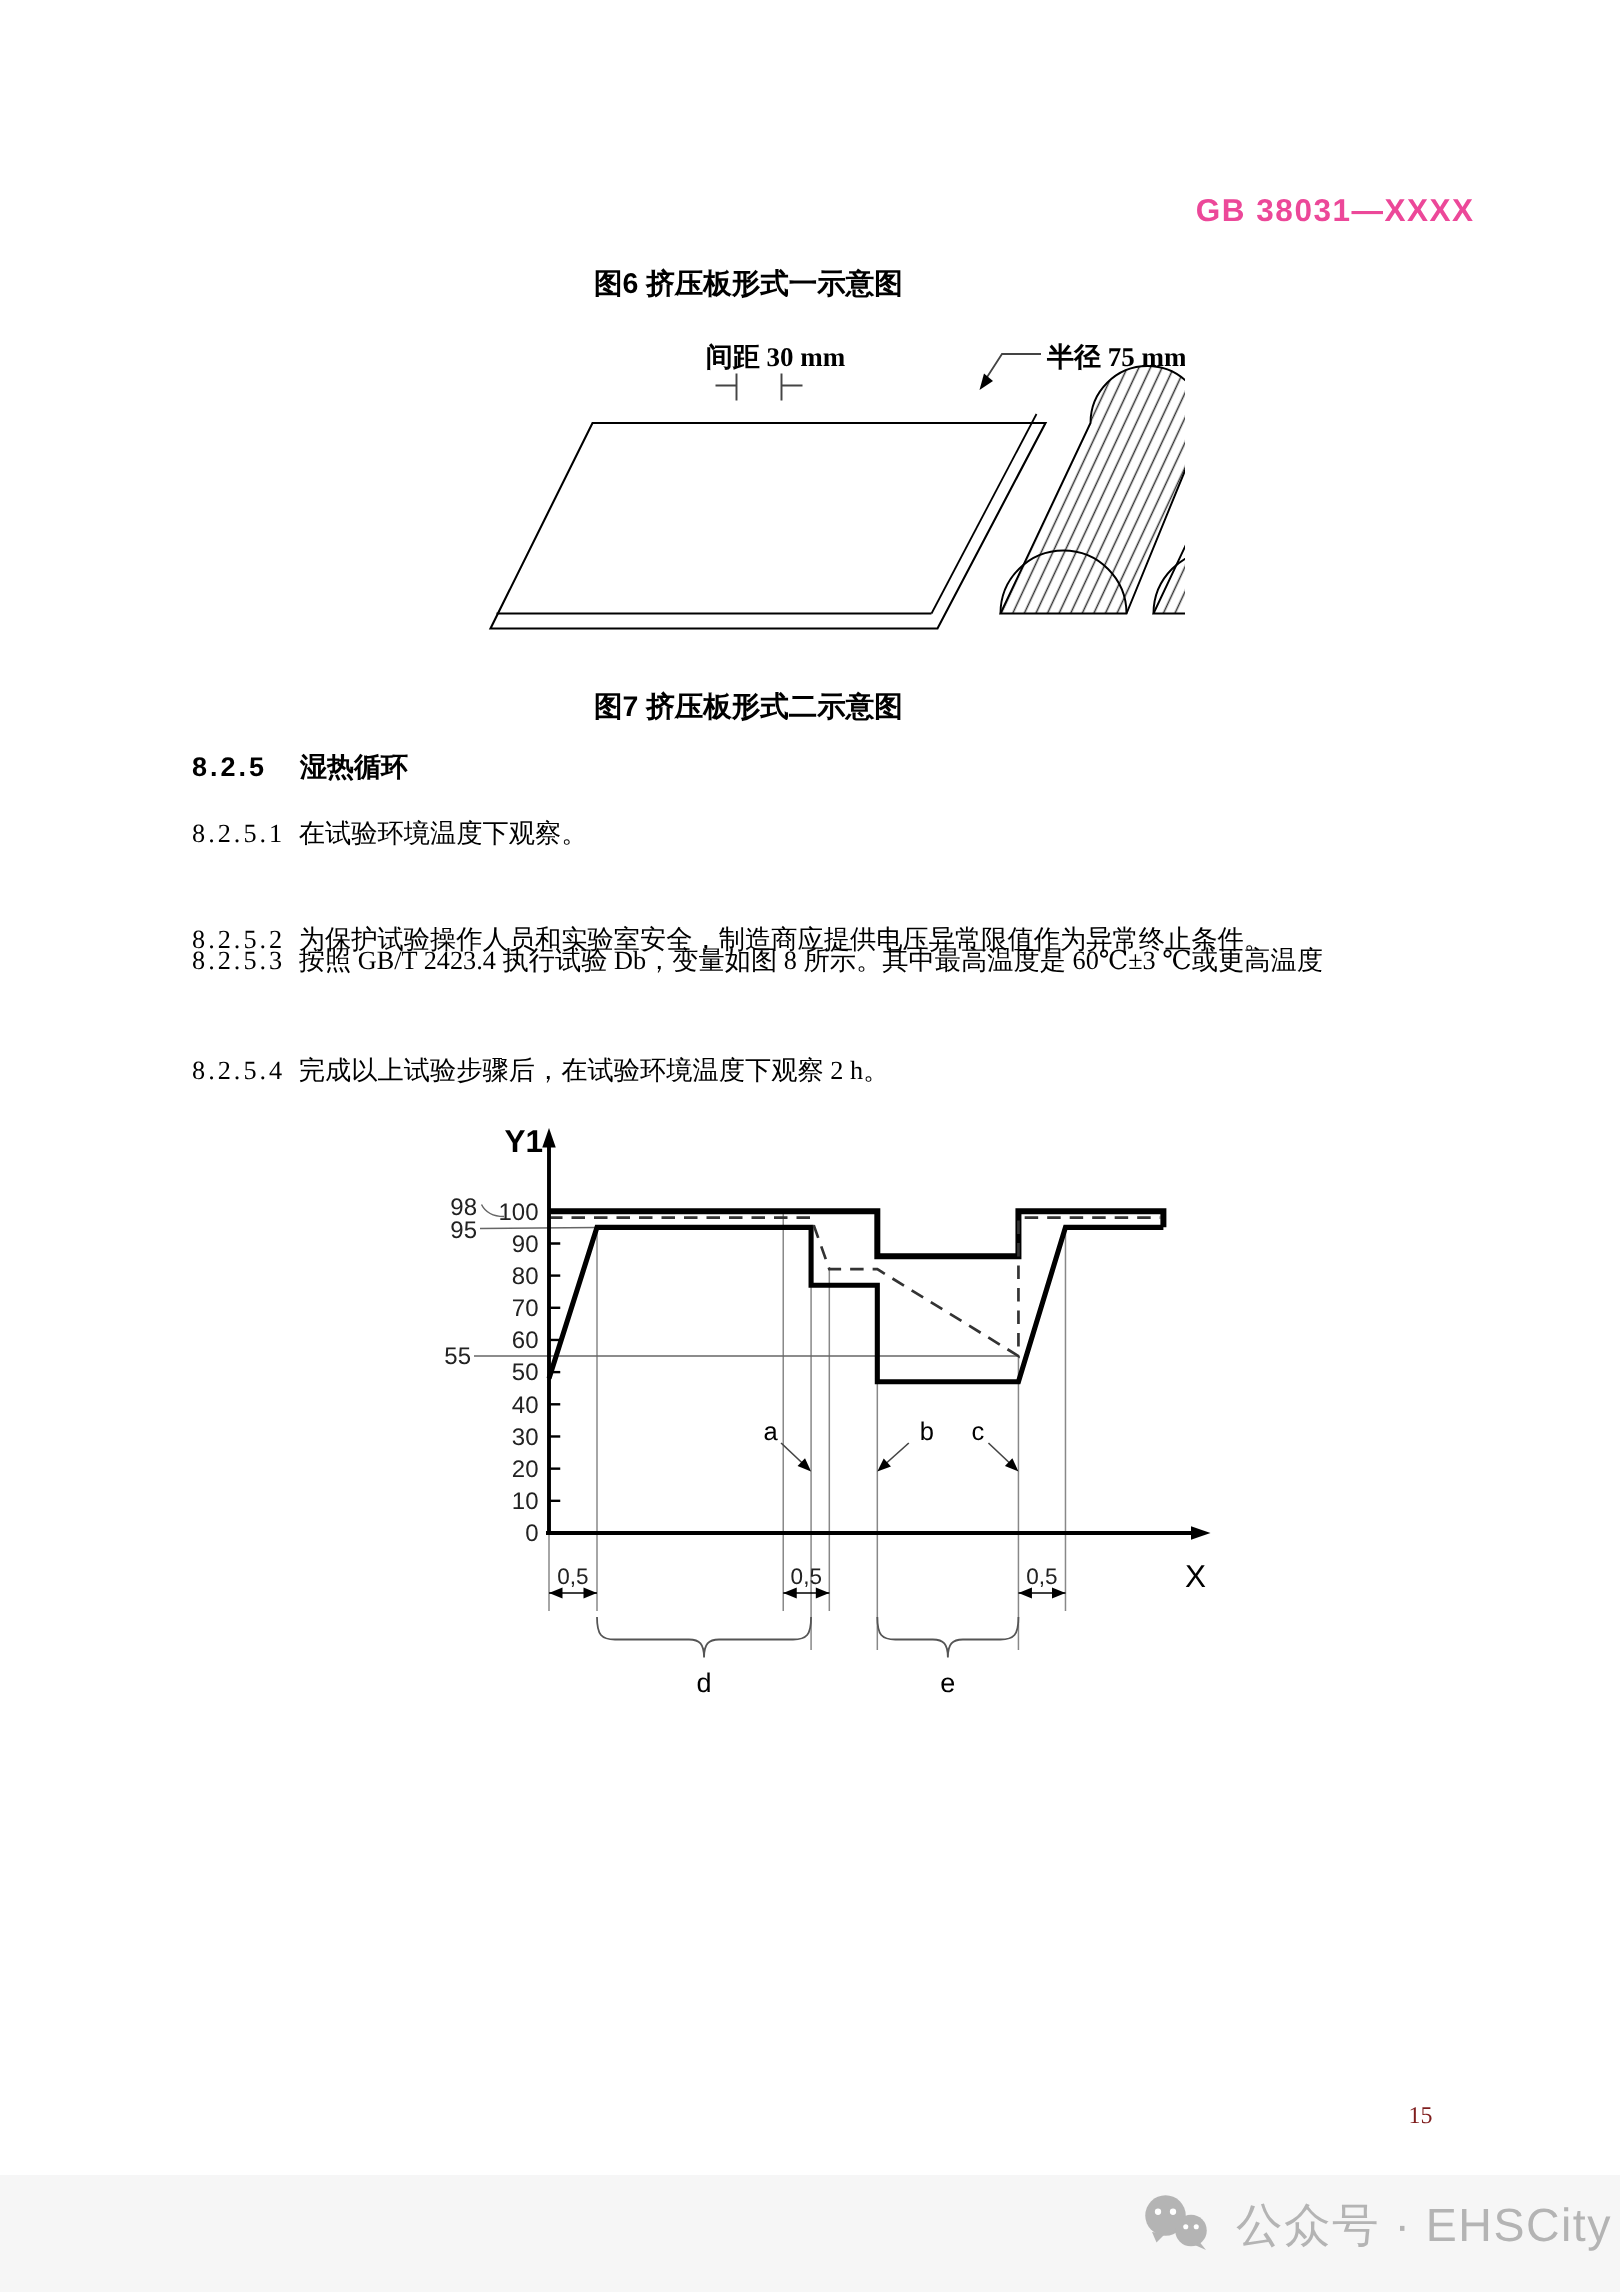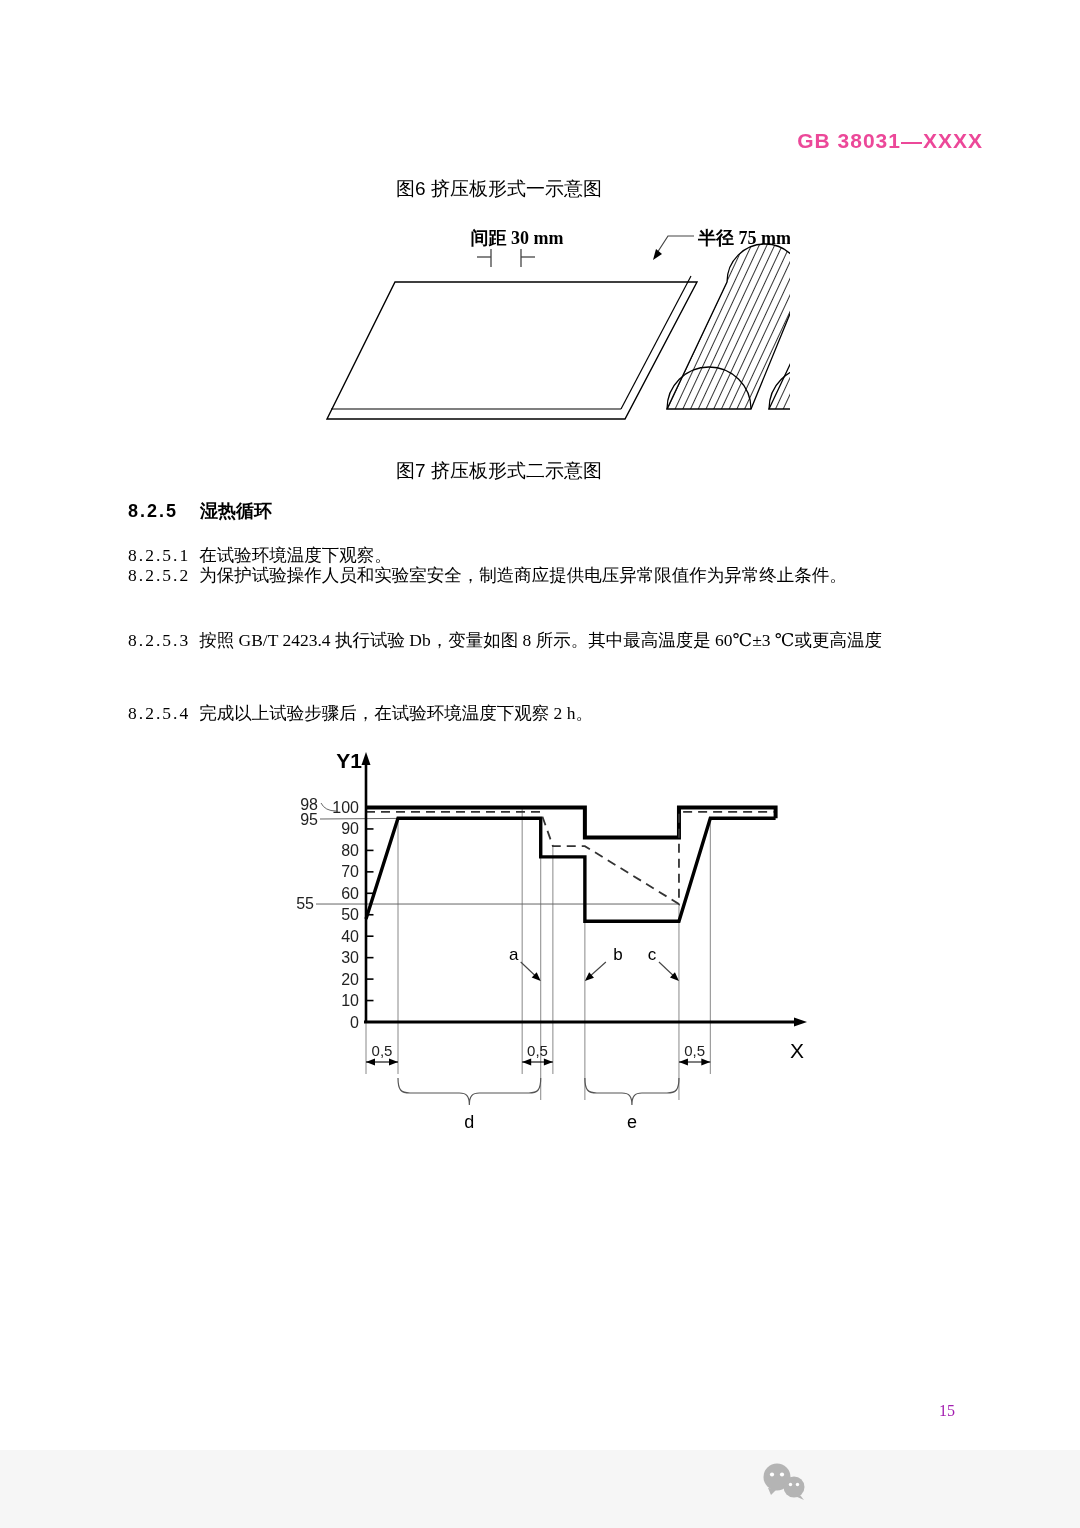--- a/index.html
+++ b/index.html
@@ -2,31 +2,31 @@
 <html><head>
 <meta charset="utf-8">
 <style>
   html,body{margin:0;padding:0;}
   body{width:1080px;height:1528px;background:#ffffff;position:relative;overflow:hidden;
        font-family:"Liberation Serif","DejaVu Serif",serif;color:#111;}
   .abs{position:absolute;}
   .std-header{top:129px;right:97px;font-family:"Liberation Sans","DejaVu Sans",sans-serif;
               font-weight:bold;font-size:21px;letter-spacing:1px;color:#ec4899;}
   .caption{left:0;width:998px;text-align:center;font-family:"Liberation Sans","DejaVu Sans",sans-serif;
-           font-weight:normal;font-size:19px;color:#000;}
+           font-weight:bold;font-size:19px;color:#000;}
   .cap6{top:176px;} .cap7{top:458px;}
   .sec-heading{left:128px;top:499px;font-family:"Liberation Sans","DejaVu Sans",sans-serif;
                font-weight:bold;font-size:18px;color:#000;}
   .sec-heading .num{margin-right:22px;letter-spacing:2px;}
   .para{left:128px;width:872px;font-size:17.5px;line-height:29px;color:#000;}
   .para .num{letter-spacing:2px;margin-right:9px;}
-  .p1{top:541px;} .p2{top:561px;} .p3{top:626px;} .p4{top:699px;}
+  .p1{top:541px;} .p2{top:612px;} .p3{top:626px;} .p4{top:699px;}
   .fig6{left:310px;top:223px;}
   .chart{left:290px;top:748px;}
-  .pageno{left:939px;top:1402px;font-size:16px;color:#a21caf;}
+  .pageno{left:939px;top:1402px;font-size:16px;color:#7f1d1d;}
   .footer-strip{left:0;top:1450px;width:1080px;height:78px;background:#f6f6f6;}
   .wm{top:1462px;left:760px;display:flex;align-items:center;gap:12px;}
   .wm-text{font-family:"Liberation Sans","DejaVu Sans",sans-serif;font-size:31px;color:#b4b4b4;letter-spacing:1px;}
   svg text{font-family:"Liberation Sans","DejaVu Sans",sans-serif;}
   .figlabel{font-family:"Liberation Serif","DejaVu Serif",serif;font-weight:bold;font-size:18px;}
 </style>
 </head>
 <body>
 
 <div class="abs std-header">GB 38031—XXXX</div>
@@ -175,13 +175,14 @@
       <circle cx="34" cy="25" r="10.5"></circle>
       <polygon points="40,33 44,38 35,34"></polygon>
     </g>
     <g fill="#ffffff">
       <circle cx="12" cy="12.5" r="2.1"></circle>
         <circle cx="22" cy="12.5" r="2.1"></circle>
       <circle cx="30.5" cy="22.5" r="1.7"></circle>
         <circle cx="37.5" cy="22.5" r="1.7"></circle>
     </g>
   </svg>
+  <span class="wm-text">公众号 · EHSCity</span>
 </div>
 
 </body></html>

